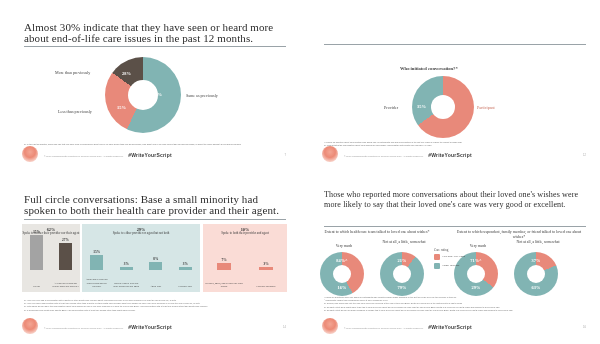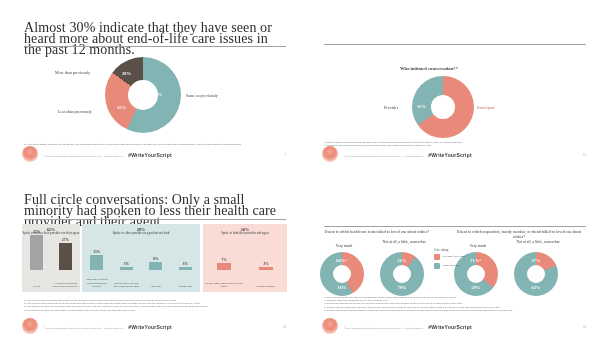--- a/index.html
+++ b/index.html
@@ -7,21 +7,21 @@
   .deck{position:relative;width:600px;height:344px;background:#ffffff;}
   .slide{position:absolute;background:#ffffff;overflow:hidden;}
   .s1{left:0;top:0;width:300px;height:172px;}
   .s2{left:300px;top:0;width:300px;height:172px;}
   .s3{left:0;top:172px;width:300px;height:172px;}
   .s4{left:300px;top:172px;width:300px;height:172px;}
 
   .title{
     position:absolute;left:24px;right:18px;top:22px;
     font-family:"Liberation Serif",serif;
-    font-size:14px;line-height:11px;color:#2d2d2d;letter-spacing:.1px;
+    font-size:11px;line-height:11px;color:#2d2d2d;letter-spacing:.1px;
   }
   .s4 .title{font-size:8.1px;line-height:10.4px;top:18px;}
   .rule{position:absolute;left:24px;right:14px;height:1px;background:#9aa3a8;}
 
   .footnotes{position:absolute;left:24px;right:14px;color:#6d6d6d;font-size:2.1px;line-height:3.2px;}
   .footnotes div{white-space:nowrap;overflow:hidden;}
   .footbar{position:absolute;left:0;right:0;bottom:6px;height:20px;}
   .logo{position:absolute;left:22px;bottom:4px;width:16px;height:16px;border-radius:50%;
         background:radial-gradient(circle at 50% 38%, #f3a694 0%, #ec8a76 42%, #f6c6bb 70%, #fbe3de 100%);}
   .copyright{position:absolute;left:44px;bottom:9px;font-size:2.3px;color:#9b9b9b;white-space:nowrap;}
@@ -106,21 +106,21 @@
     </div>
     <div class="footbar">
       <div class="logo"></div>
       <div class="copyright">© 2017 Massachusetts Coalition for Serious Illness Care. All Rights Reserved.</div>
       <div class="hashtag">#WriteYourScript</div>
       <div class="pagenum">12</div>
     </div>
   </div>
 
   <div class="slide s3">
-    <div class="title">Full circle conversations: Only a small minority had spoken to less their health care provider and their agent.</div>
+    <div class="title">Full circle conversations: Base a small minority had spoken to both their health care provider and their agent.</div>
     <div class="rule" style="top:47px;"></div>
 
     <div class="barpanel" id="s3panel" style="left:22px;top:52px;width:260px;height:68px;">
         <div class="grp" style="left: 0px; width: 58px; background: rgb(232, 230, 226);">
           <div class="ghead">
             <span class="gpct">62%</span>
             <span class="gtxt">Spoke to neither their provider nor their agent</span>
           </div>
           <div class="bar" style="left: 8.12px; width: 12.76px; height: 35px; background: rgb(163, 163, 163);"></div>
           <div class="barval" style="left: 4.5px; width: 20px; bottom: 57.8px;">35%</div>
@@ -169,20 +169,21 @@
     </div>
     <div class="footbar">
       <div class="logo"></div>
       <div class="copyright">© 2017 Massachusetts Coalition for Serious Illness Care. All Rights Reserved.</div>
       <div class="hashtag">#WriteYourScript</div>
       <div class="pagenum">14</div>
     </div>
   </div>
 
   <div class="slide s4">
+    <div class="title">Those who reported more conversations about their loved one's wishes were more likely to say that their loved one's care was very good or excellent.</div>
     <div class="rule" style="top:54px;"></div>
 
     <div class="secthead" style="left:22px;top:58px;width:110px;">Extent to which health care team talked to loved one about wishes*</div>
     <div class="secthead" style="left:156px;top:58px;width:126px;">Extent to which respondent, family member, or friend talked to loved one about wishes*</div>
 
     <div class="colhead" style="left:18px;top:72px;width:52px;">Very much</div>
     <div class="colhead" style="left:78px;top:68px;width:52px;">Not at all, a little, somewhat</div>
     <div class="colhead" style="left:152px;top:72px;width:52px;">Very much</div>
     <div class="colhead" style="left:212px;top:68px;width:52px;">Not at all, a little, somewhat</div>
 

